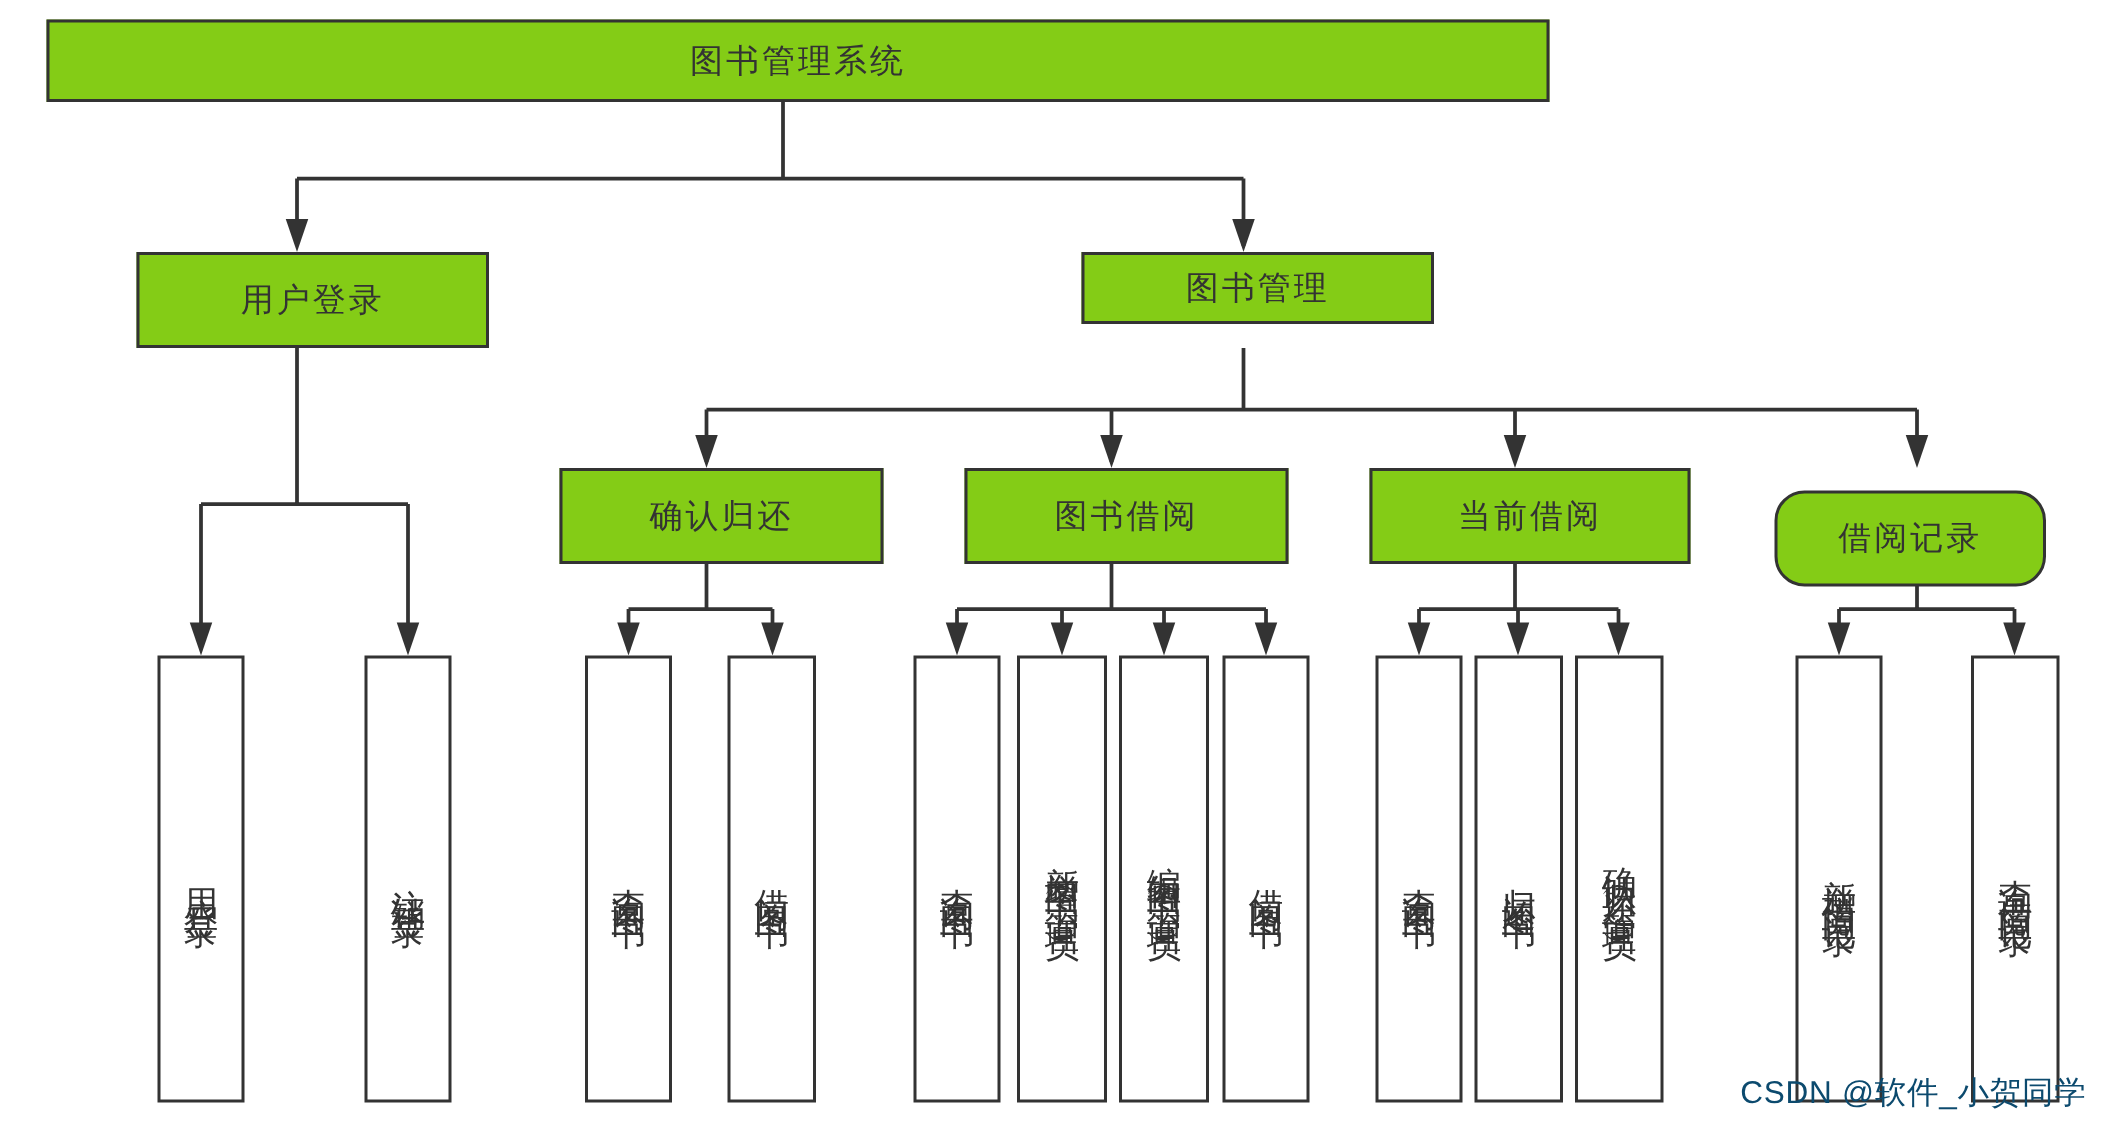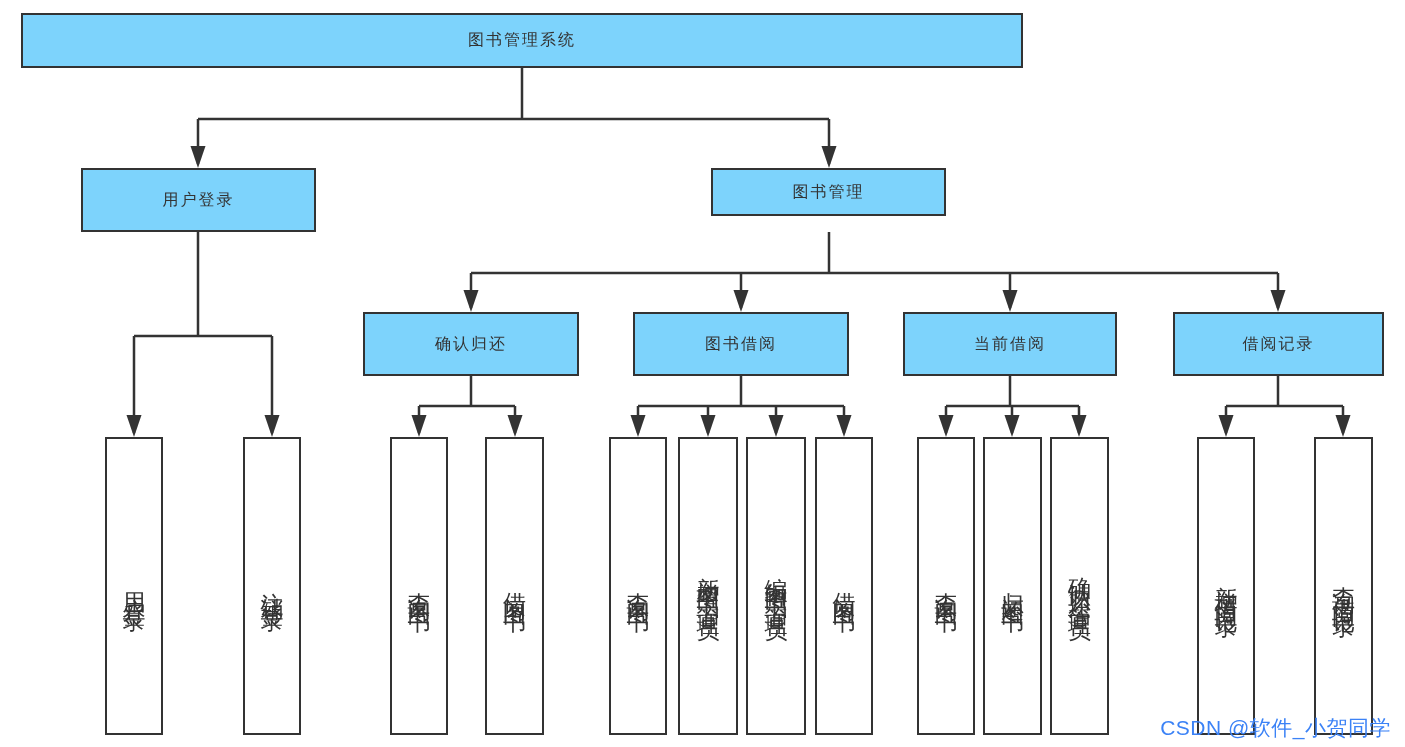--- a/index.html
+++ b/index.html
@@ -5,60 +5,60 @@
   html,body{margin:0;padding:0;}
   body{
     width:1405px;height:747px;position:relative;background:#ffffff;
     font-family:"Liberation Sans","DejaVu Sans",sans-serif;
     overflow:hidden;
   }
   #canvas{position:absolute;inset:0;width:1405px;height:747px;}
   .connector-svg{position:absolute;left:0;top:0;z-index:1;}
   .hbox{
     position:absolute;z-index:2;box-sizing:border-box;
-    border:2.5px solid #333333;background:#7dd3fc;
+    border:2.5px solid #333333;background:#84cc16;
     display:flex;align-items:center;justify-content:center;
-    font-size:16px;letter-spacing:2px;color:#333333;
+    font-size:22px;letter-spacing:2px;color:#333333;margin-left:10px;
   }
   .vbox{
     position:absolute;z-index:2;box-sizing:border-box;
     top:437px;height:298px;
     border:2.5px solid #333333;background:#ffffff;
     display:flex;align-items:center;justify-content:center;
     writing-mode:vertical-rl;
     font-size:23px;letter-spacing:6px;color:#333333;
     line-height:1;
   }
   
   .n-root{left:21px;top:13px;width:1002px;height:55px;}
   
   .n-user-login{left:81px;top:168px;width:235px;height:64px;}
   .n-book-mgmt{left:711px;top:168px;width:235px;height:48px;}
   
   .n-new-book{left:363px;top:312px;width:216px;height:64px;}
   .n-book-borrow{left:633px;top:312px;width:216px;height:64px;text-align:center;}
   .n-current-borrow{left:903px;top:312px;width:214px;height:64px;}
-  .n-borrow-records{left:1173px;top:312px;width:211px;height:64px;}
+  .n-borrow-records{left:1173px;top:327px;width:181px;height:64px;border-radius:20px;}
   
   .lf-1{left:105px;width:58px;}
   .lf-2{left:243px;width:58px;}
   .lf-3{left:390px;width:58px;}
   .lf-4{left:485px;width:59px;}
   .lf-5{left:609px;width:58px;}
   .lf-6{left:678px;width:60px;}
   .lf-7{left:746px;width:60px;}
   .lf-8{left:815px;width:58px;}
   .lf-9{left:917px;width:58px;}
   .lf-10{left:983px;width:59px;}
   .lf-11{left:1050px;width:59px;}
   .lf-12{left:1197px;width:58px;}
   .lf-13{left:1314px;width:59px;}
   .watermark{
     position:absolute;z-index:5;right:14px;top:714px;
-    font-size:21px;letter-spacing:0.5px;color:#3b82f6;
+    font-size:21px;letter-spacing:0.5px;color:#0c4a6e;
     white-space:nowrap;
   }
 </style>
 </head>
 <body>
 
 <div id="canvas">
 
   <svg class="connector-svg" width="1405" height="747" viewBox="0 0 1405 747">
     <path fill="none" stroke="#333333" stroke-width="2.5" d="

